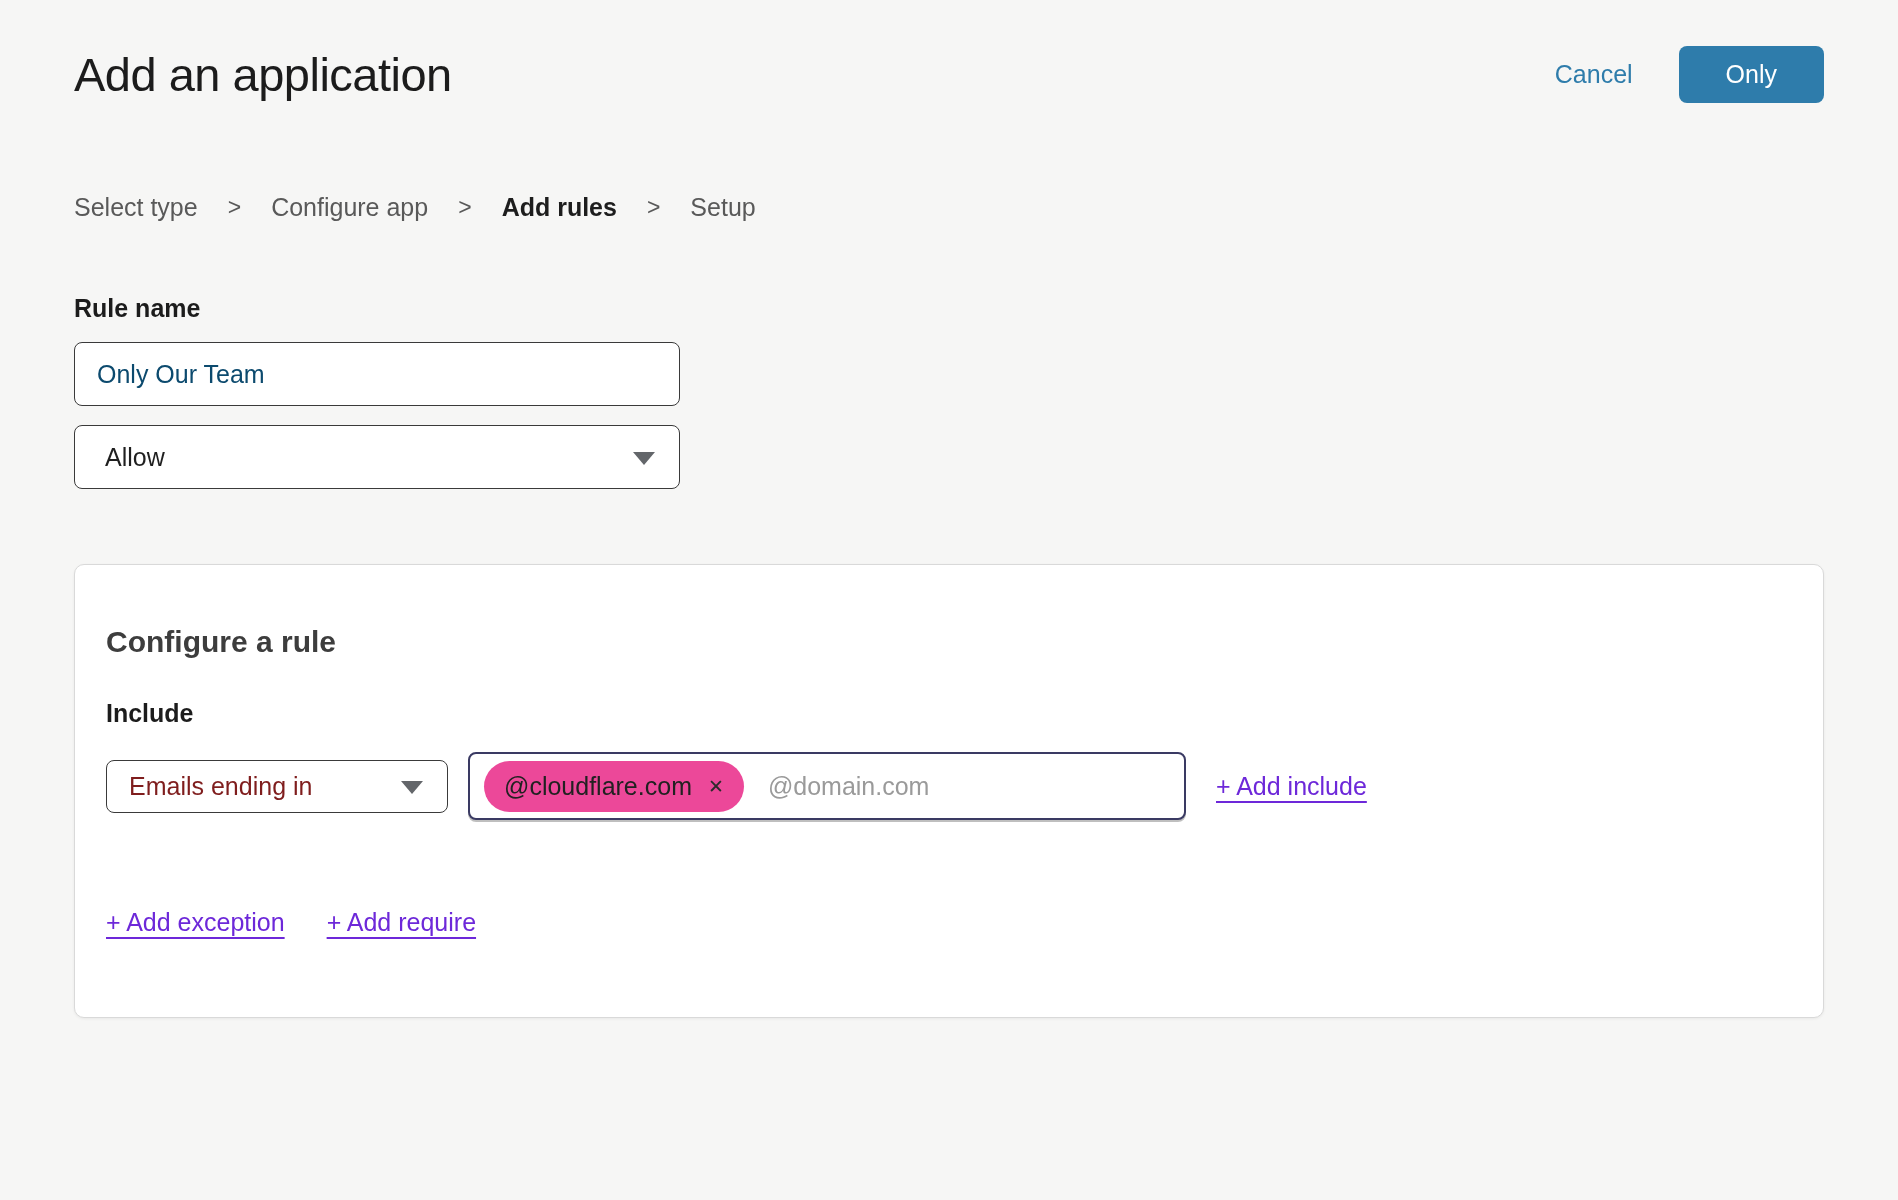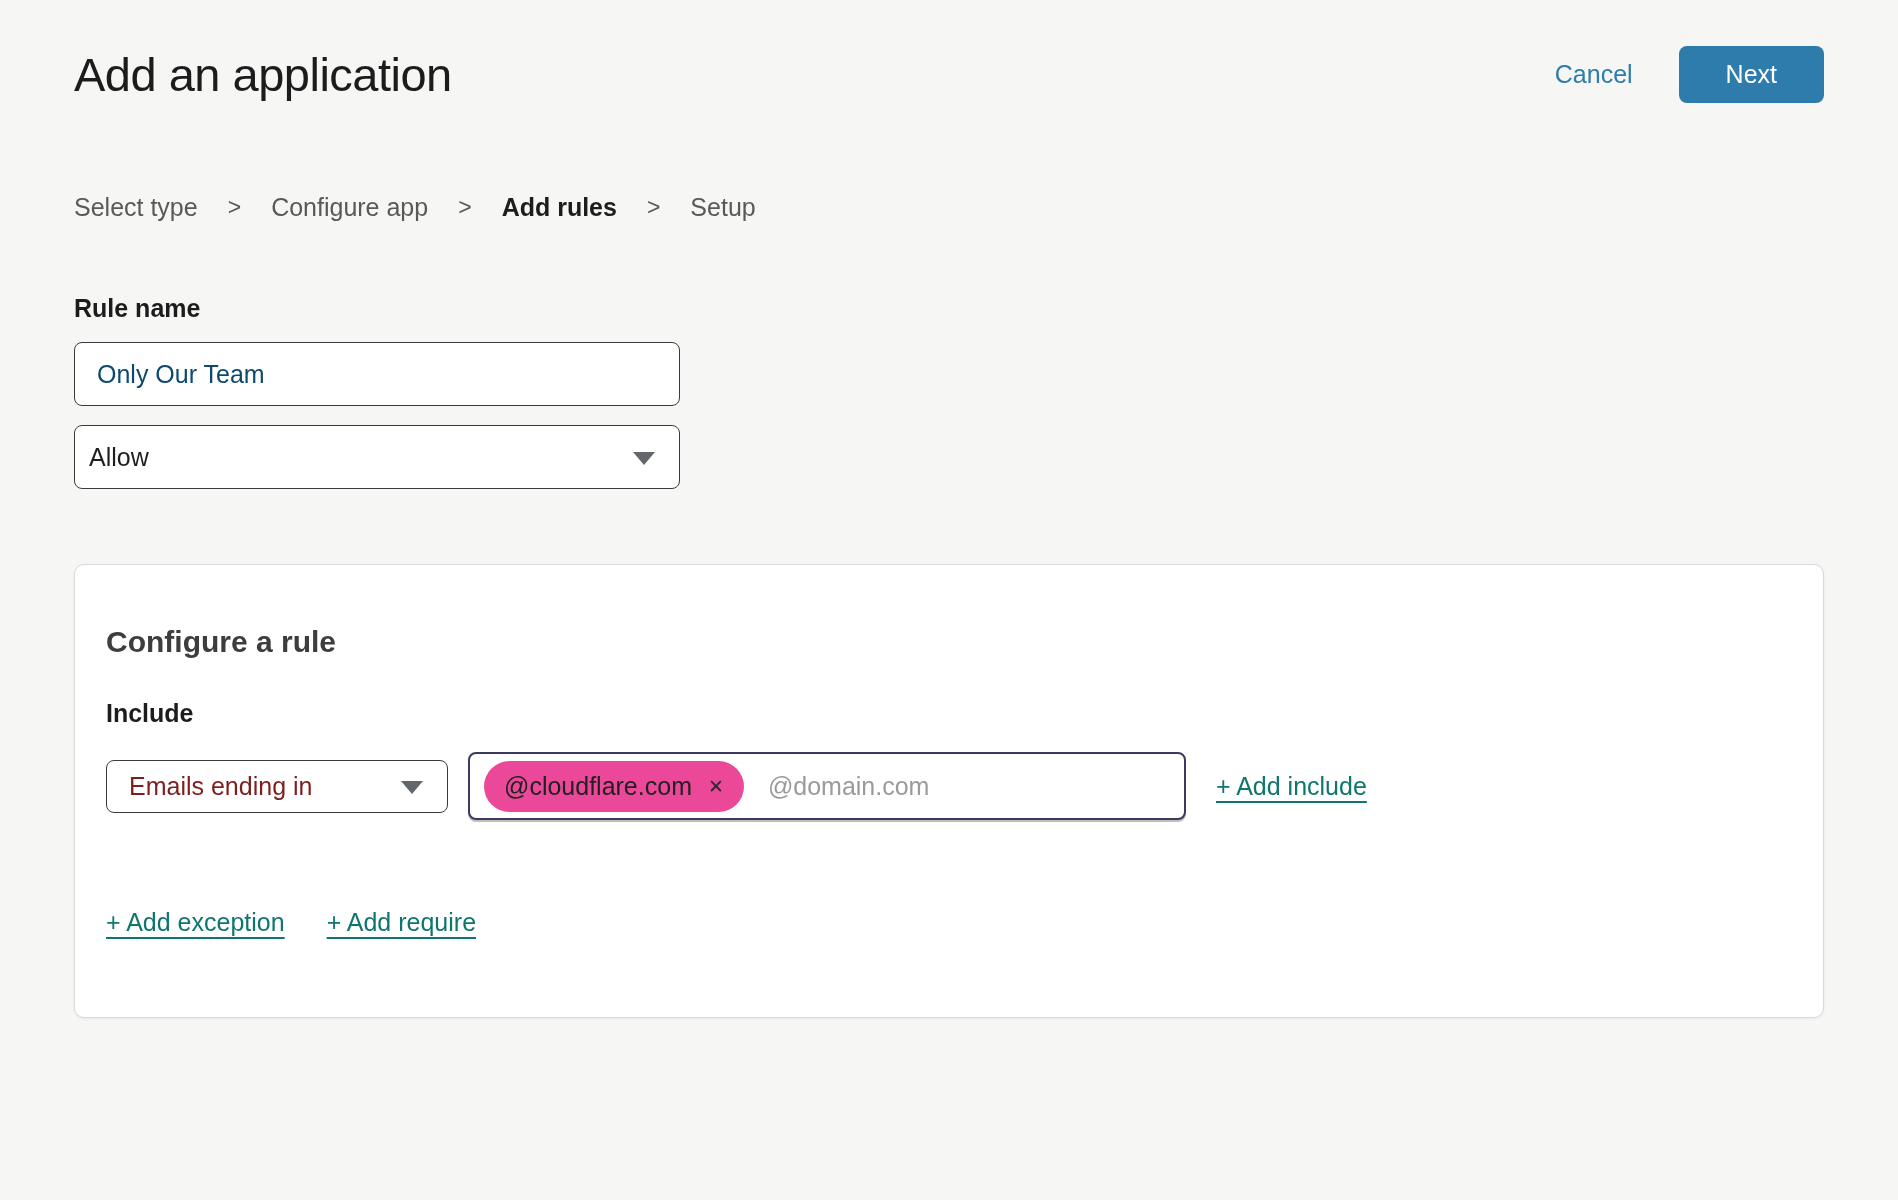--- a/index.html
+++ b/index.html
@@ -62,21 +62,21 @@
 
   .select-box {
     position: relative;
     margin-top: 19px;
     width: 606px; height: 64px;
     background: #ffffff;
     border: 1.5px solid #3a3a3a;
     border-radius: 8px;
     display: flex; align-items: center;
     font-size: 25px; color: #1f1f1f;
-    padding: 0 14px;
+    padding: 0 30px;
     cursor: pointer;
   }
   .caret {
     position: absolute; right: 24px; top: 50%; margin-top: -5px;
     width: 0; height: 0;
     border-left: 11px solid transparent;
     border-right: 11px solid transparent;
     border-top: 13px solid #63666a;
   }
 
@@ -133,38 +133,38 @@
     flex: 1; min-width: 60px;
     margin-left: 24px;
     border: none; outline: none;
     font-family: "Liberation Sans", sans-serif;
     font-size: 25px; color: #1f1f1f;
     background: transparent;
   }
   .tag-text-input::placeholder { color: #9a9a9a; opacity: 1; }
 
   .inline-link {
-    font-size: 25px; color: #0f766e;
+    font-size: 25px; color: #6d28d9;
     text-decoration: underline; text-underline-offset: 6px;
     cursor: pointer;
   }
   .add-include-link { margin-left: 30px; flex: none; }
 
   .links-row { margin-top: 88px; display: flex; gap: 42px; }
 </style>
 </head>
 <body>
 
 <div class="page">
 
   <div class="header-row">
     <h1 class="page-title">Add an application</h1>
     <div class="header-actions">
       <a class="cancel-link">Cancel</a>
-      <button class="next-button">Next</button>
+      <button class="next-button">Only</button>
     </div>
   </div>
 
   <div class="breadcrumb">
     <span class="crumb">Select type</span>
     <span class="crumb-sep">&gt;</span>
     <span class="crumb">Configure app</span>
     <span class="crumb-sep">&gt;</span>
     <span class="crumb active">Add rules</span>
     <span class="crumb-sep">&gt;</span>

